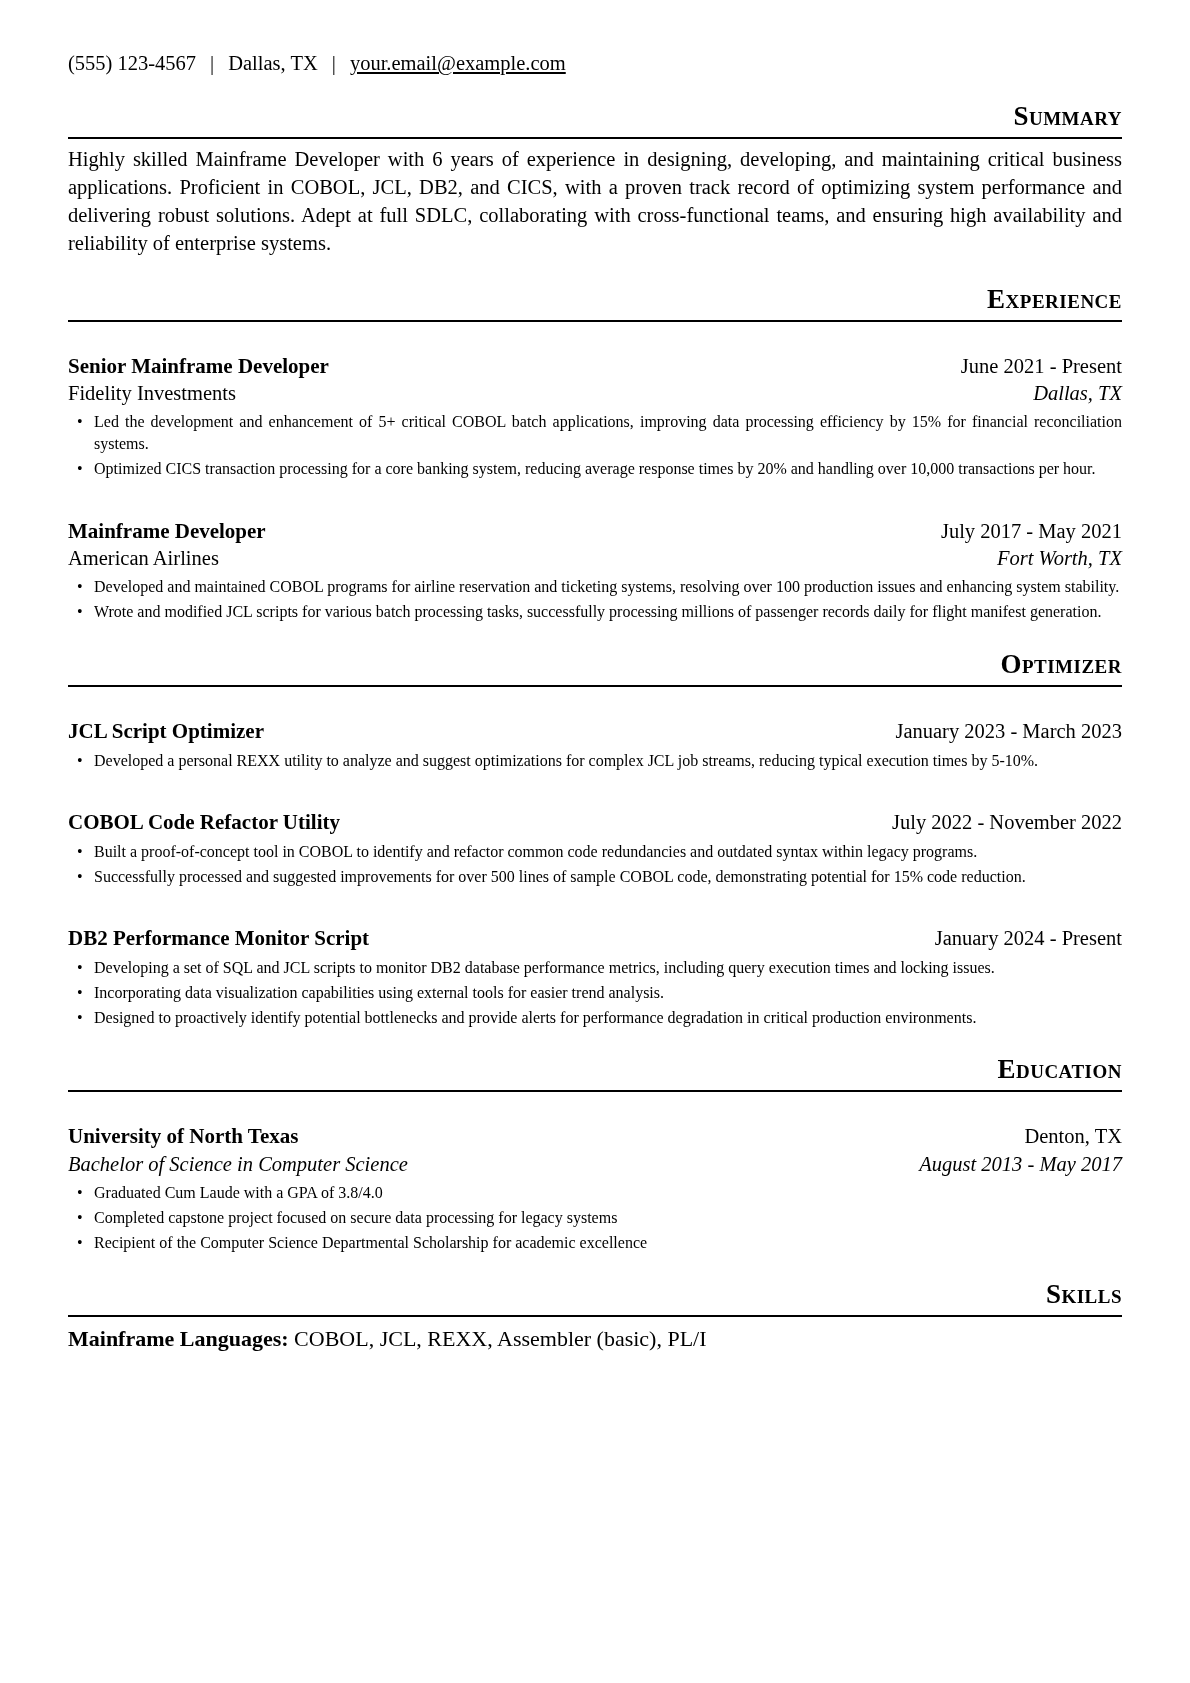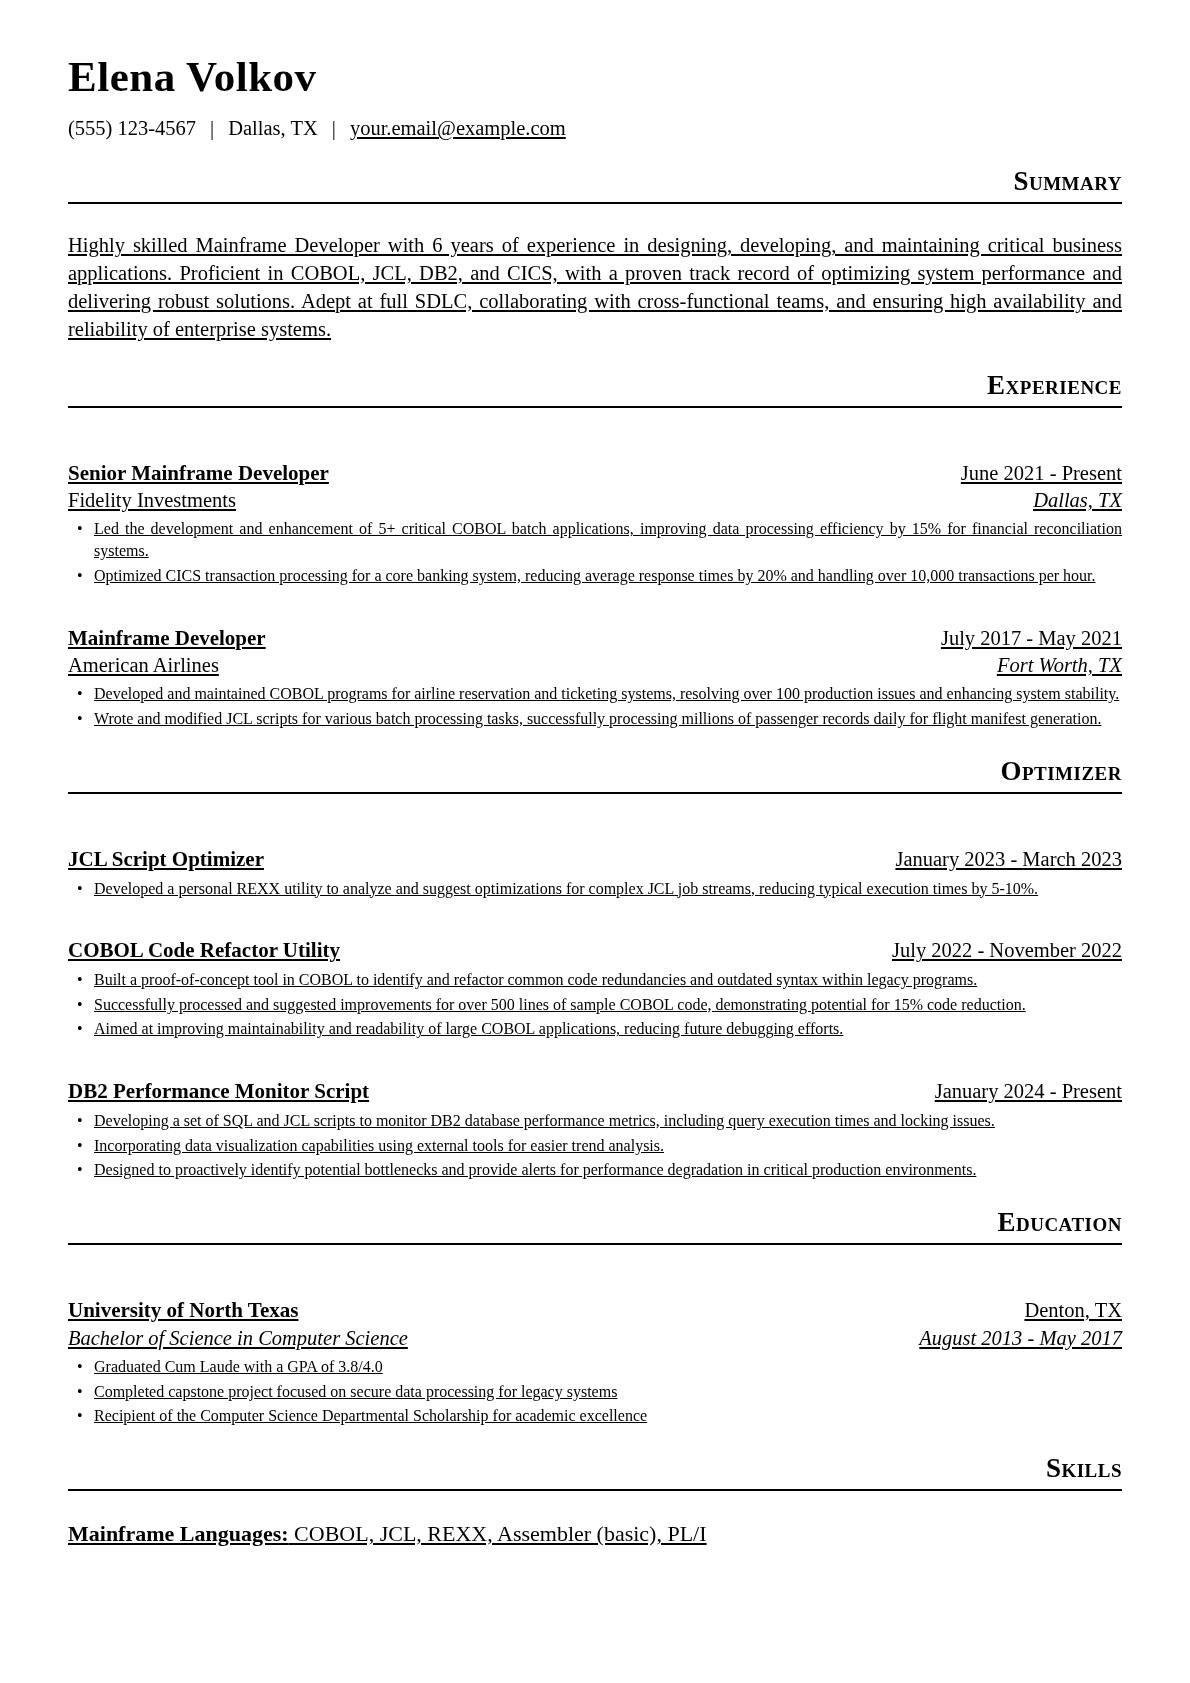--- a/index.html
+++ b/index.html
@@ -41,21 +41,21 @@
   .section { margin-top: 26px; }
   .section-title {
     font-size: 27px;
     font-weight: bold;
     font-variant: small-caps;
     letter-spacing: 0.5px;
     border-bottom: 2.5px solid #000000;
     padding-bottom: 5px;
     text-align: right;
   }
-  .section-body { padding-top: 28px; text-decoration: underline; }
+  .section-body { padding-top: 7px; }
   .para {
     font-size: 20.5px;
     line-height: 1.36;
     text-align: justify;
   }
   .entry { margin-bottom: 14px; }
   .entry:last-child { margin-bottom: 0; }
   .entry-row {
     display: flex;
     justify-content: space-between;
@@ -86,21 +86,20 @@
   }
   .skill-line { font-size: 22px; line-height: 1.36; }
   .skill-label { font-weight: bold; }
 </style>
 </head>
 <body>
 
 <div class="page">
 
   <div>
-    <div class="name">Elena Volkov</div>
     <div class="contact">
       <span>(555) 123-4567</span><span class="sep">|</span><span>Dallas, TX</span><span class="sep">|</span><a href="#">your.email@example.com</a>
     </div>
   </div>
 
   <div class="section">
     <div class="section-title">Summary</div>
     <div class="section-body">
       <p class="para">Highly skilled Mainframe Developer with 6 years of experience in designing, developing, and maintaining critical business applications. Proficient in COBOL, JCL, DB2, and CICS, with a proven track record of optimizing system performance and delivering robust solutions. Adept at full SDLC, collaborating with cross-functional teams, and ensuring high availability and reliability of enterprise systems.</p>
     </div>
@@ -158,21 +157,20 @@
       </div>
 
       <div class="entry">
         <div class="entry-row">
           <span class="entry-title">COBOL Code Refactor Utility</span>
           <span class="entry-right">July 2022 - November 2022</span>
         </div>
         <ul class="bullets">
           <li>Built a proof-of-concept tool in COBOL to identify and refactor common code redundancies and outdated syntax within legacy programs.</li>
           <li>Successfully processed and suggested improvements for over 500 lines of sample COBOL code, demonstrating potential for 15% code reduction.</li>
-          <li>Aimed at improving maintainability and readability of large COBOL applications, reducing future debugging efforts.</li>
         </ul>
       </div>
 
       <div class="entry">
         <div class="entry-row">
           <span class="entry-title">DB2 Performance Monitor Script</span>
           <span class="entry-right">January 2024 - Present</span>
         </div>
         <ul class="bullets">
           <li>Developing a set of SQL and JCL scripts to monitor DB2 database performance metrics, including query execution times and locking issues.</li>

